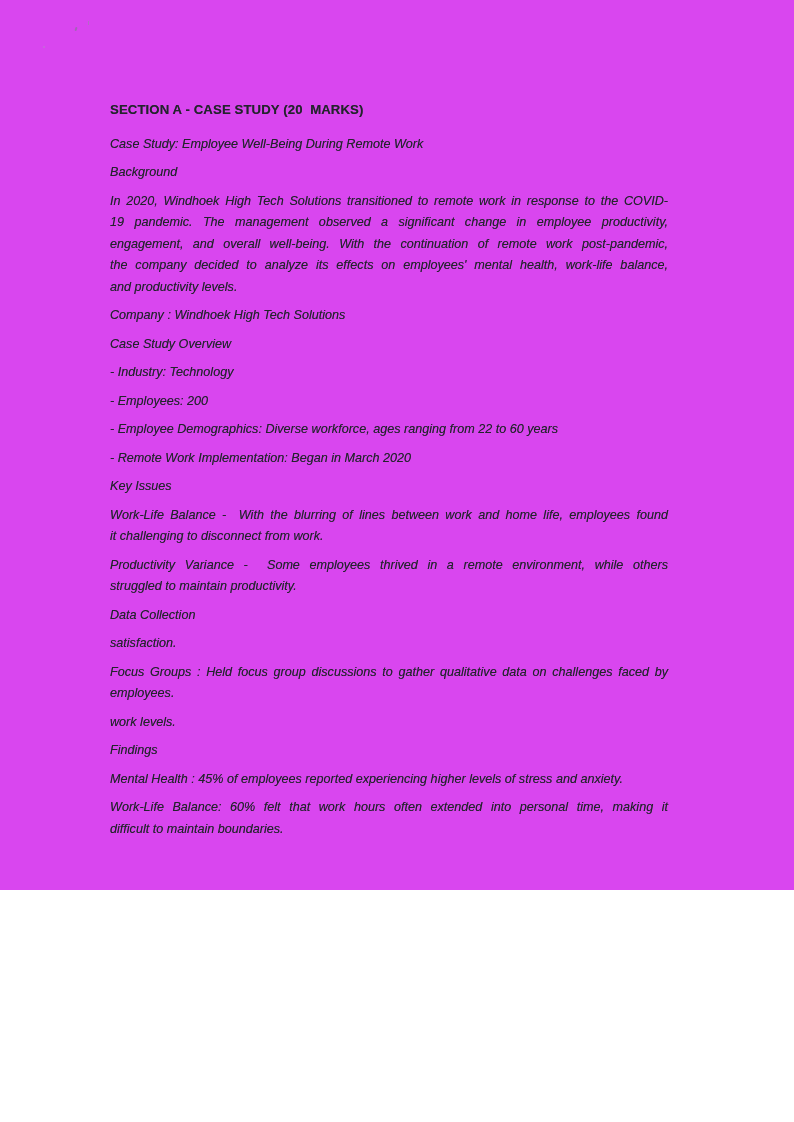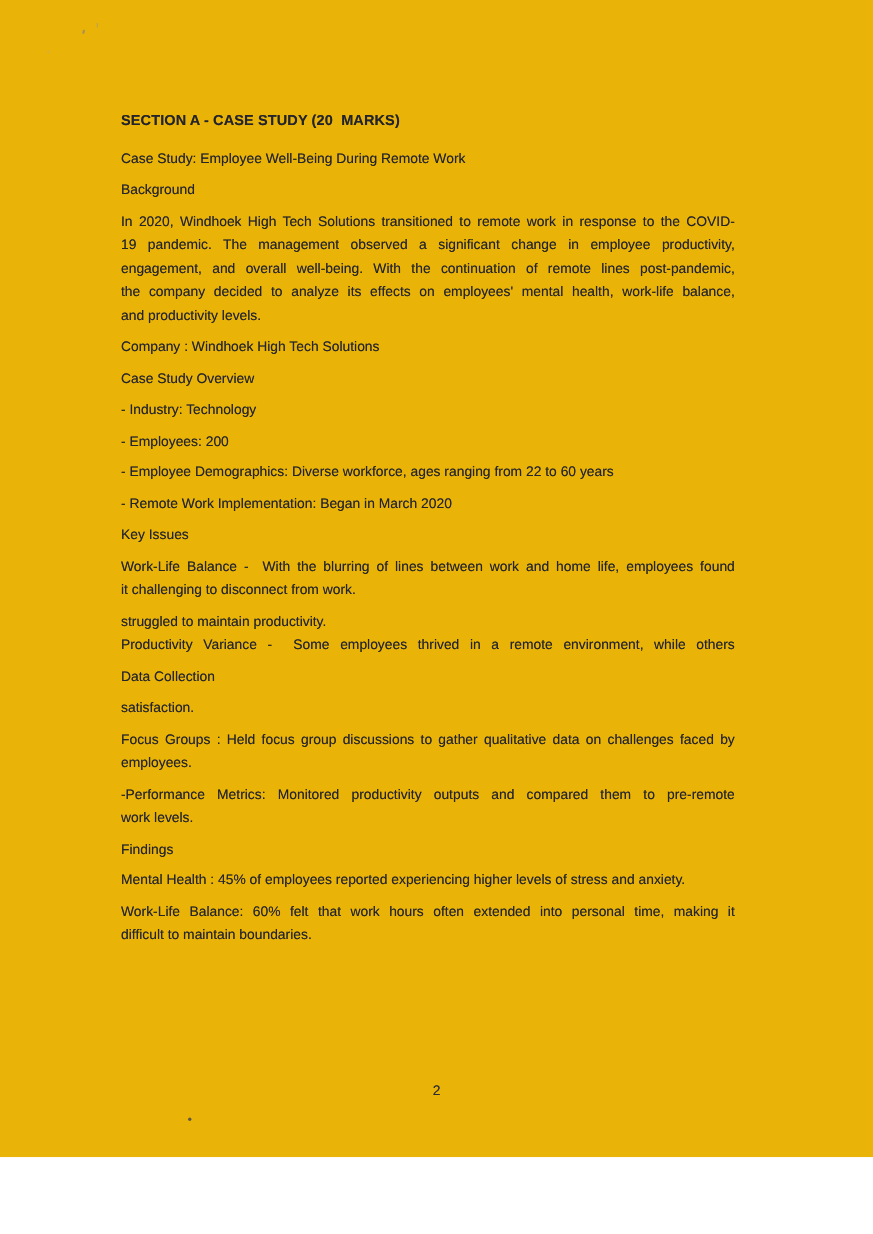--- a/index.html
+++ b/index.html
@@ -3,22 +3,22 @@
 <meta charset="utf-8">
 <style>
   html, body {
     margin: 0;
     padding: 0;
     background: #ffffff;
   }
   .page {
     position: relative;
     width: 794px;
-    height: 1052px;
-    background: #eab308;
+    height: 890px;
+    background: #d946ef;
     overflow: hidden;
     font-family: "Liberation Sans", sans-serif;
     color: #23242c;
   }
   .content {
     position: absolute;
     left: 110px;
     top: 99px;
     width: 570px;
     font-size: 12.6px;
@@ -28,20 +28,21 @@
   .doc-heading {
     font-weight: bold;
     font-size: 13.2px;
     line-height: 21.5px;
     margin: 0 0 13px 0;
     white-space: pre-wrap;
     letter-spacing: 0.1px;
   }
   .para {
     margin: 0 12px 7px 0;
+    font-style: italic;
   }
   .para:last-child { margin-bottom: 0; }
   .line {
     white-space: pre-wrap;
     min-height: 21.5px;
   }
   .line.fill {
     text-align: justify;
     text-align-last: justify;
   }
@@ -76,21 +77,21 @@
     <div>
         <div class="para">
           <div class="line">Case Study: Employee Well-Being During Remote Work</div>
         </div>
         <div class="para">
           <div class="line">Background</div>
         </div>
         <div class="para">
           <div class="line fill">In 2020, Windhoek High Tech Solutions transitioned to remote work in response to the COVID-</div>
           <div class="line fill">19 pandemic. The management observed a significant change in employee productivity,</div>
-          <div class="line fill">engagement, and overall well-being. With the continuation of remote lines post-pandemic,</div>
+          <div class="line fill">engagement, and overall well-being. With the continuation of remote work post-pandemic,</div>
           <div class="line fill">the company decided to analyze its effects on employees' mental health, work-life balance,</div>
           <div class="line">and productivity levels.</div>
         </div>
         <div class="para">
           <div class="line">Company : Windhoek High Tech Solutions</div>
         </div>
         <div class="para">
           <div class="line">Case Study Overview</div>
         </div>
         <div class="para">
@@ -106,35 +107,34 @@
           <div class="line">- Remote Work Implementation: Began in March 2020</div>
         </div>
         <div class="para">
           <div class="line">Key Issues</div>
         </div>
         <div class="para">
           <div class="line fill">Work-Life Balance -  With the blurring of lines between work and home life, employees found</div>
           <div class="line">it challenging to disconnect from work.</div>
         </div>
         <div class="para">
+          <div class="line fill">Productivity Variance -  Some employees thrived in a remote environment, while others</div>
           <div class="line">struggled to maintain productivity.</div>
-          <div class="line fill">Productivity Variance -  Some employees thrived in a remote environment, while others</div>
         </div>
         <div class="para">
           <div class="line">Data Collection</div>
         </div>
         <div class="para">
           <div class="line">satisfaction.</div>
         </div>
         <div class="para">
           <div class="line fill">Focus Groups : Held focus group discussions to gather qualitative data on challenges faced by</div>
           <div class="line">employees.</div>
         </div>
         <div class="para">
-          <div class="line fill">-Performance Metrics: Monitored productivity outputs and compared them to pre-remote</div>
           <div class="line">work levels.</div>
         </div>
         <div class="para">
           <div class="line">Findings</div>
         </div>
         <div class="para">
           <div class="line">Mental Health : 45% of employees reported experiencing higher levels of stress and anxiety.</div>
         </div>
         <div class="para">
           <div class="line fill">Work-Life Balance: 60% felt that work hours often extended into personal time, making it</div>

